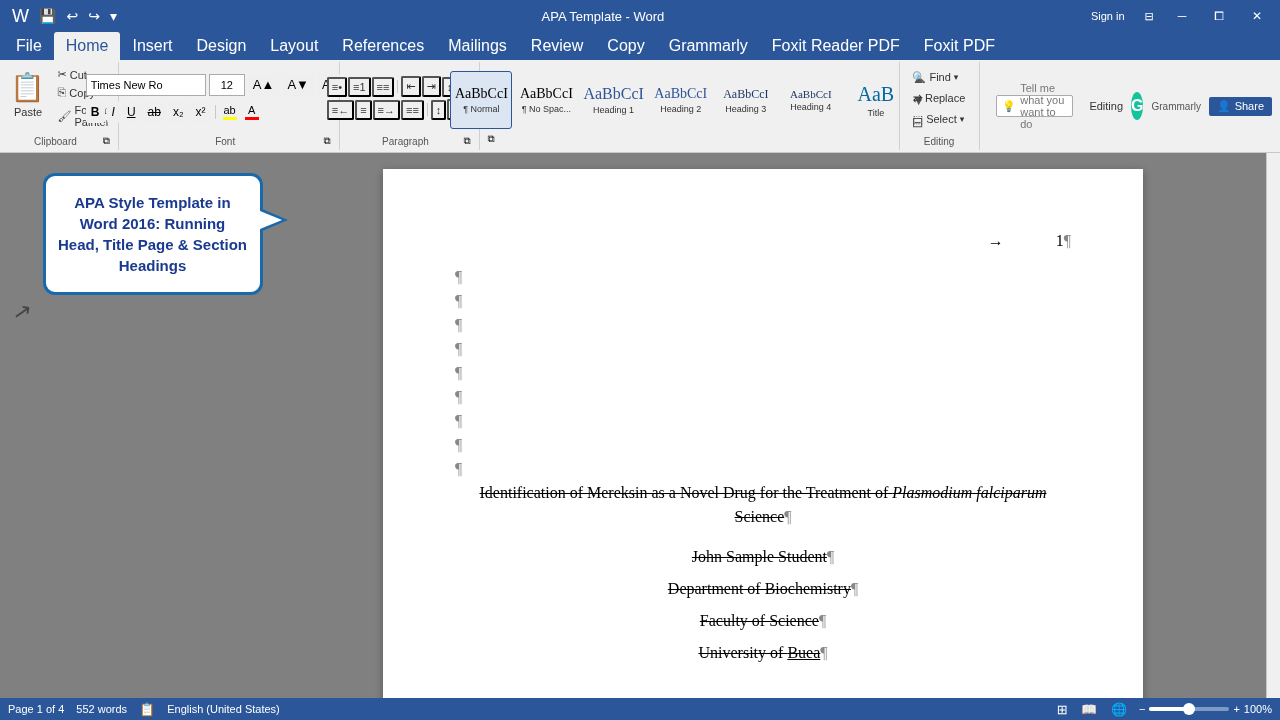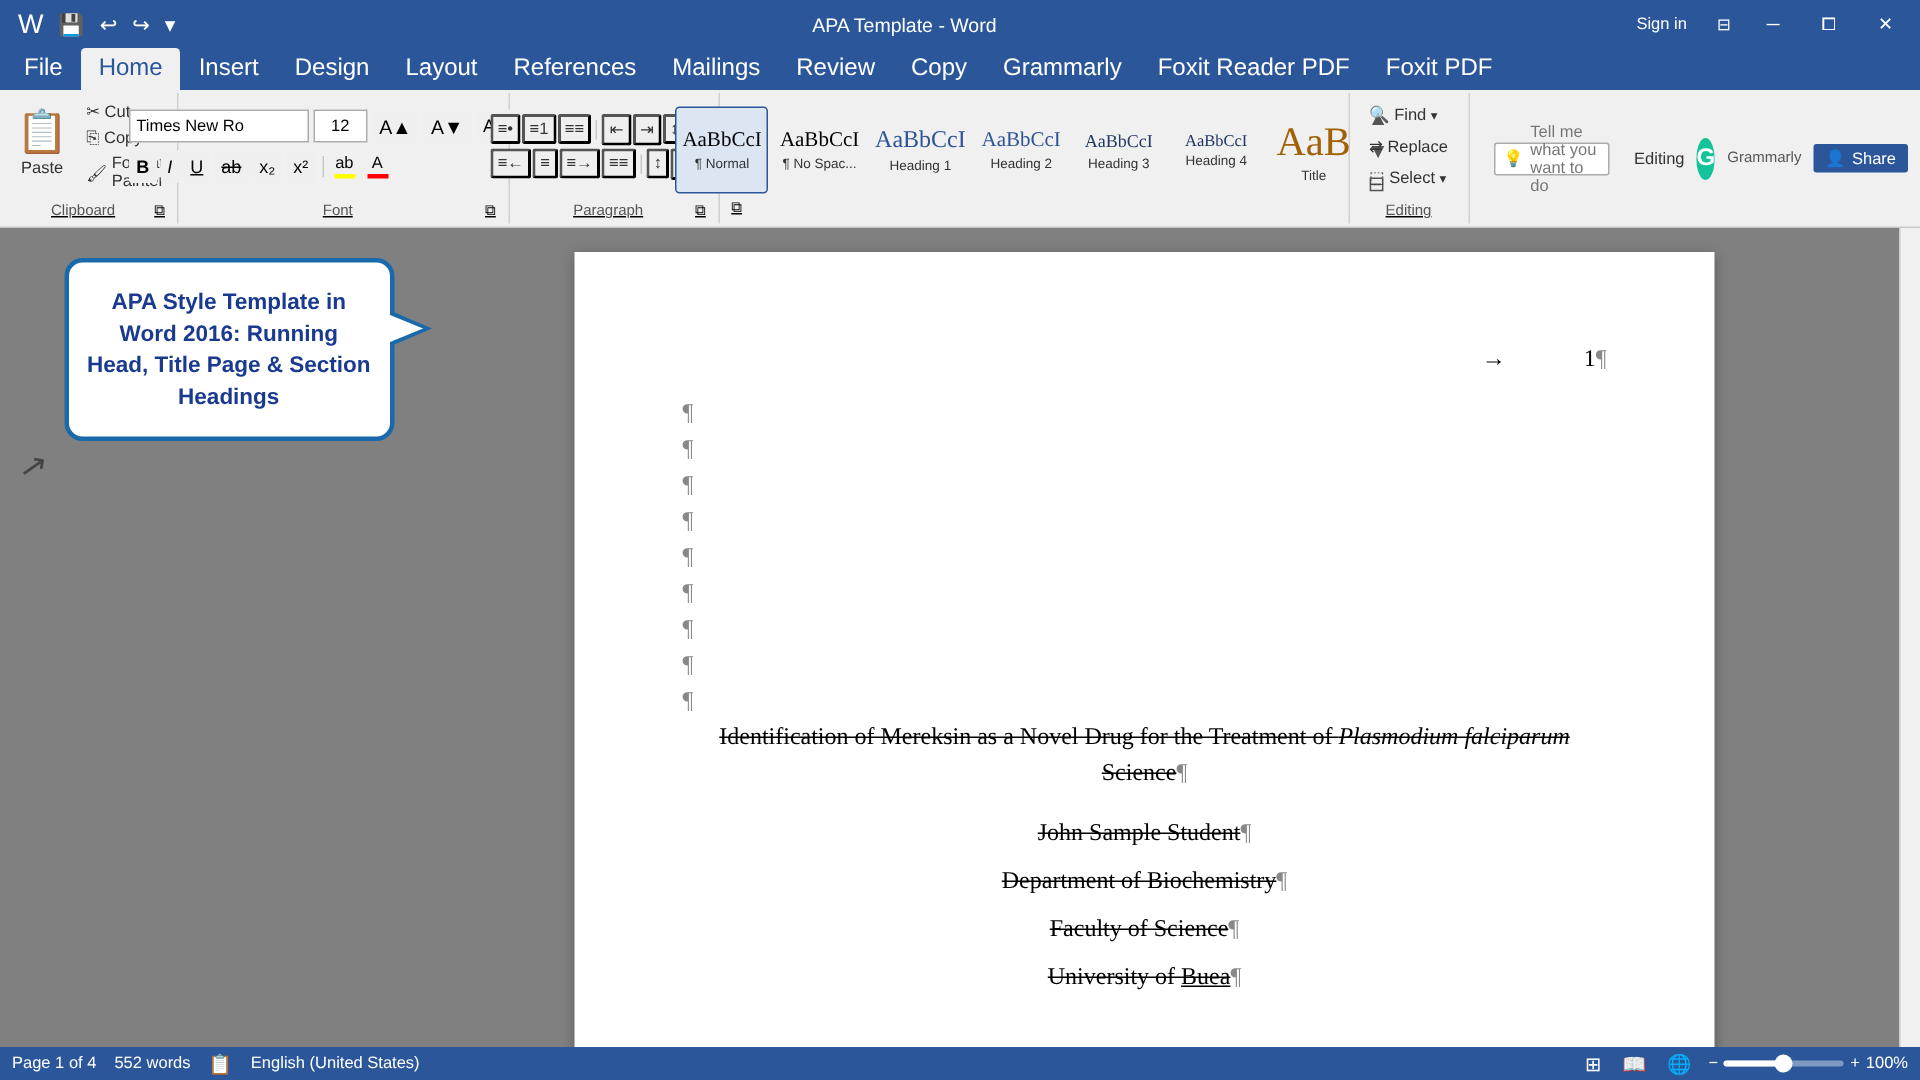--- a/index.html
+++ b/index.html
@@ -57,21 +57,21 @@
     .ribbon-group-content { display: flex; align-items: flex-start; flex: 1; gap: 2px; padding: 2px; }
     .ribbon-group-label {
       font-size: 10px;
       color: #555;
       padding: 2px 0;
       width: 100%;
       text-align: center;
       border-top: 1px solid transparent;
       margin-top: auto;
     }
-    .group-label-row { display: flex; align-items: center; width: 100%; padding: 1px 4px; text-decoration: underline; }
+    .group-label-row { display: flex; align-items: center; width: 100%; padding: 1px 4px; }
 
     
     .clipboard-group { min-width: 75px; }
     .paste-btn {
       display: flex; flex-direction: column; align-items: center; justify-content: center;
       cursor: pointer; padding: 4px 6px; border-radius: 3px; height: 56px;
     }
     .paste-icon { font-size: 28px; color: #1a6aab; }
     .paste-label { font-size: 11px; color: #333; margin-top: 2px; }
     .clipboard-sub { display: flex; flex-direction: column; gap: 1px; }
@@ -103,21 +103,21 @@
       border-radius: 3px; padding: 2px;
     }
     .style-item.active { border-color: #2b579a; background: #dce6f3; }
     .style-preview { font-family: 'Times New Roman', serif; margin-bottom: 2px; }
     .style-label { font-size: 9px; color: #333; text-align: center; }
     .style-normal { font-size: 14px; }
     .style-h1 { font-size: 16px; color: #2f5496; }
     .style-h2 { font-size: 14px; color: #2f5496; }
     .style-h3 { font-size: 12px; color: #1f3864; }
     .style-h4 { font-size: 11px; color: #1f3864; }
-    .style-title { font-size: 27px; color: #a16207; text-align: center; }
+    .style-title { font-size: 20px; color: #0369a1; text-align: center; }
     .styles-scroll-btn { font-size: 14px; cursor: pointer; padding: 2px; color: #555; }
 
     
     .editing-group { min-width: 80px; }
     .edit-btn { font-size: 11px; color: #333; cursor: pointer; padding: 3px 6px; display: flex; align-items: center; gap: 3px; border-radius: 2px; }
 
     
     .tell-me { height: 22px; background: white; border: 1px solid #ababab; border-radius: 2px; display: flex; align-items: center; padding: 0 6px; gap: 4px; font-size: 11px; color: #777; cursor: text; margin: auto 8px; }
 
     

